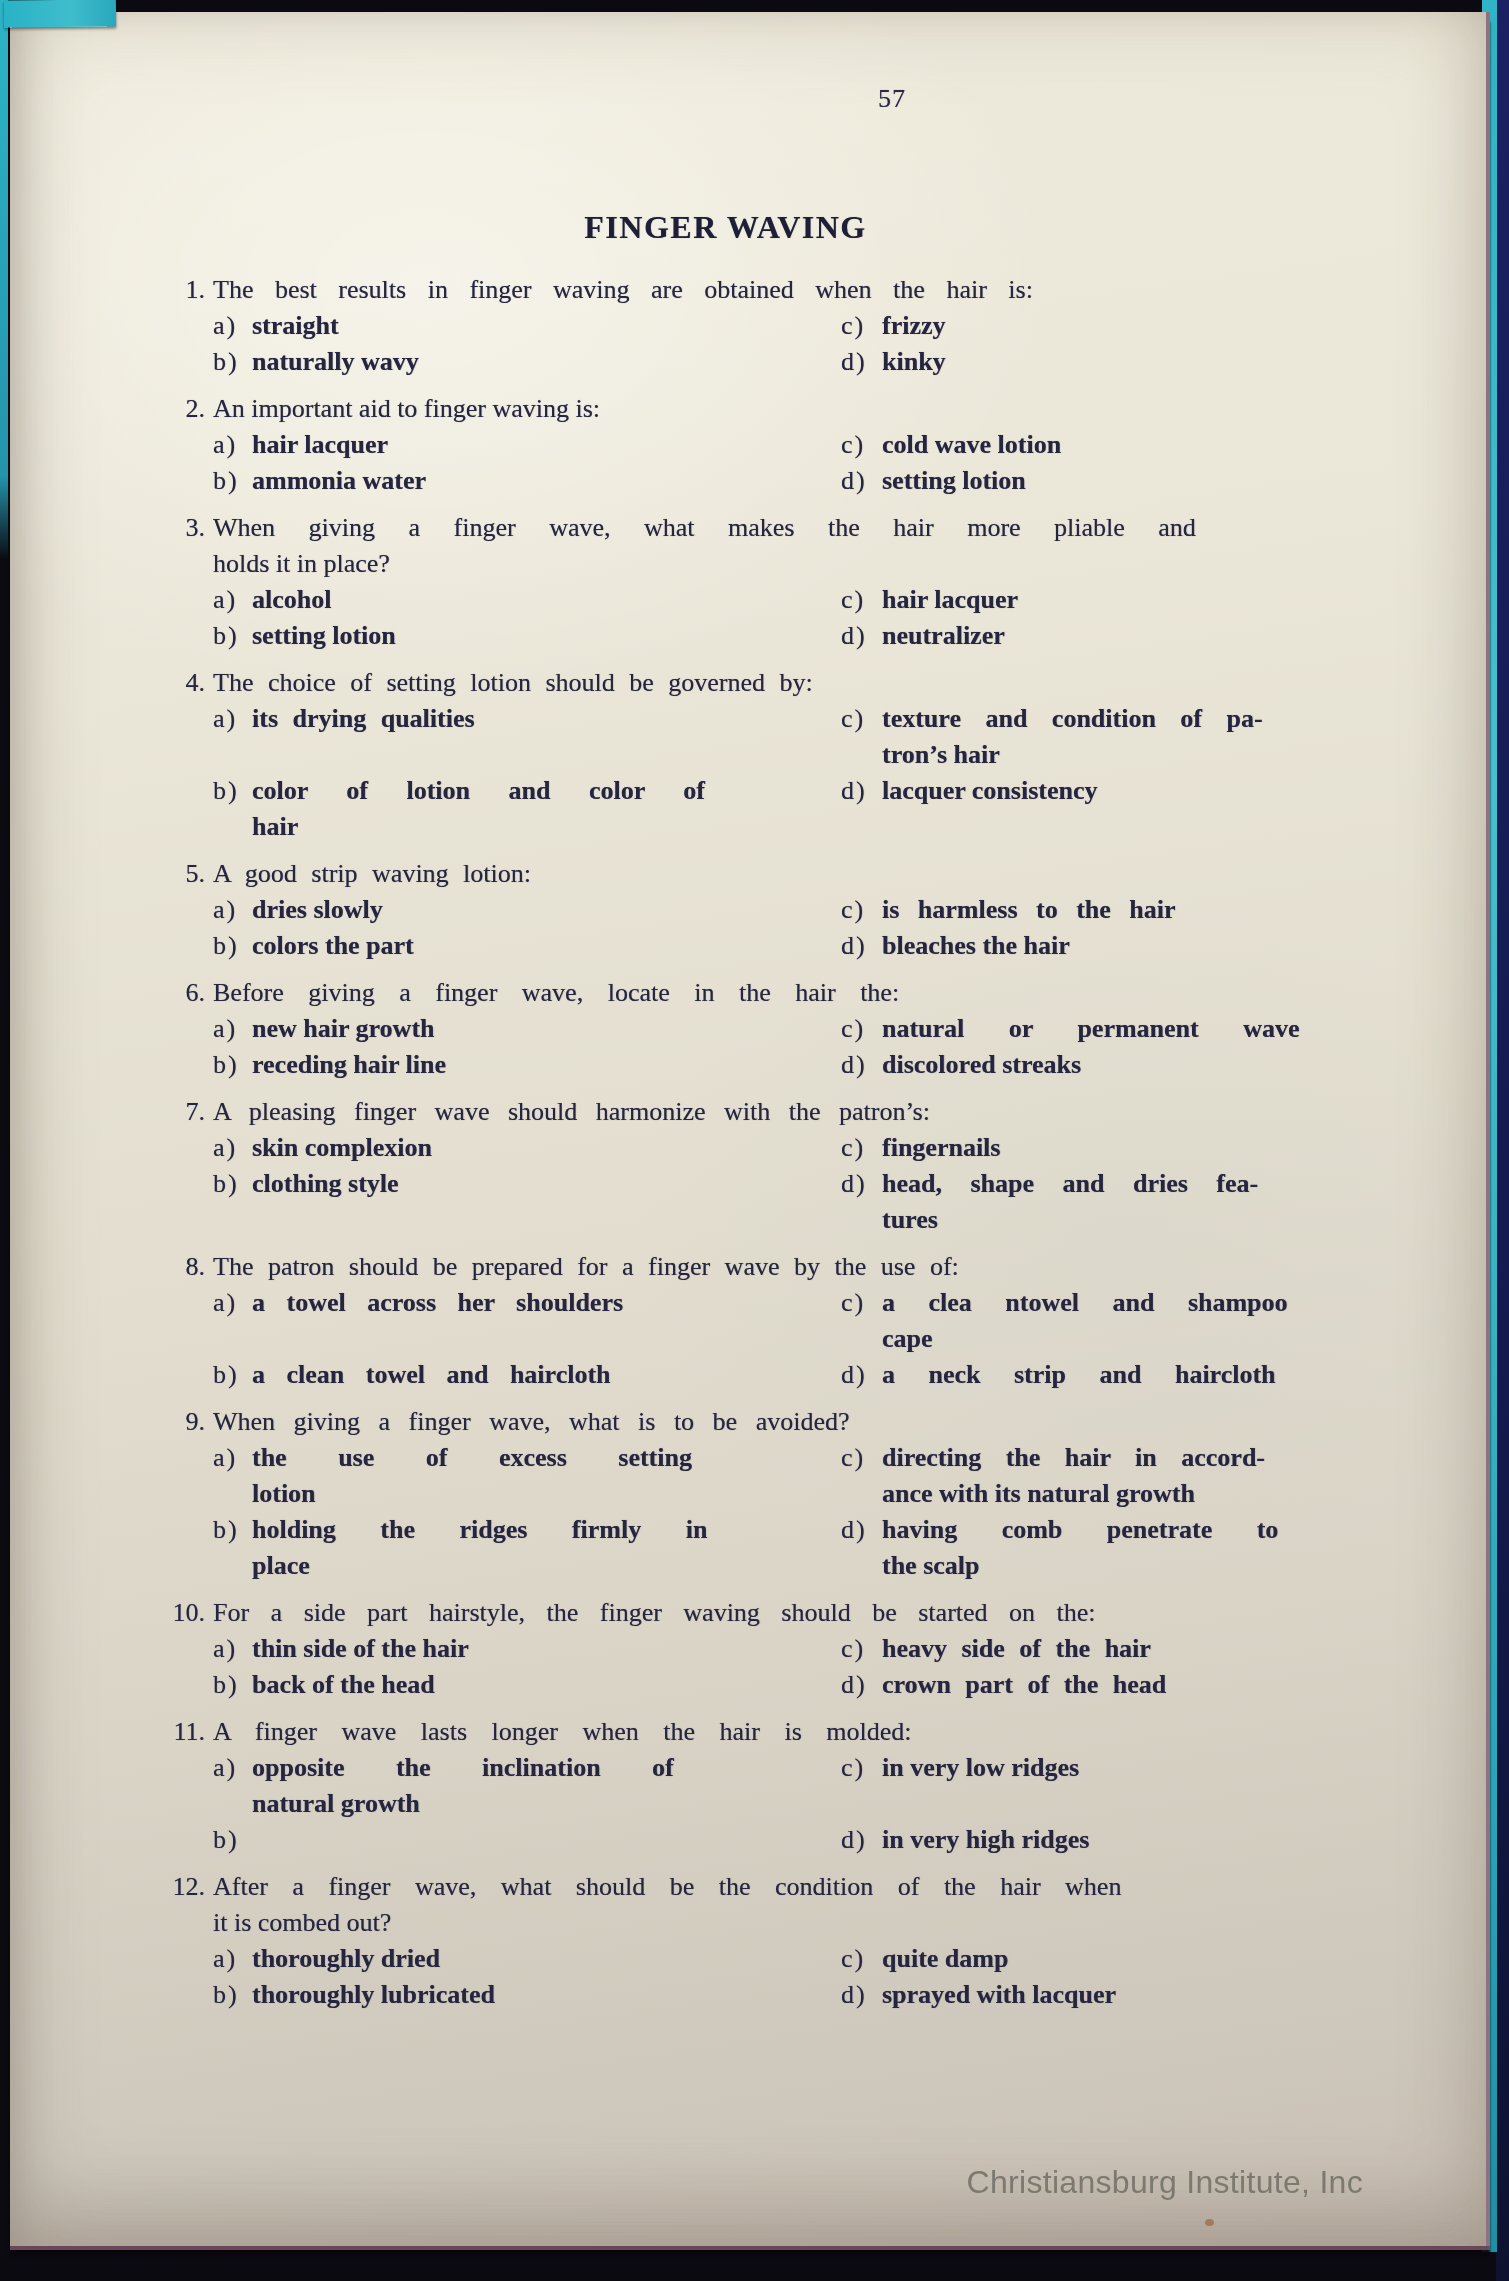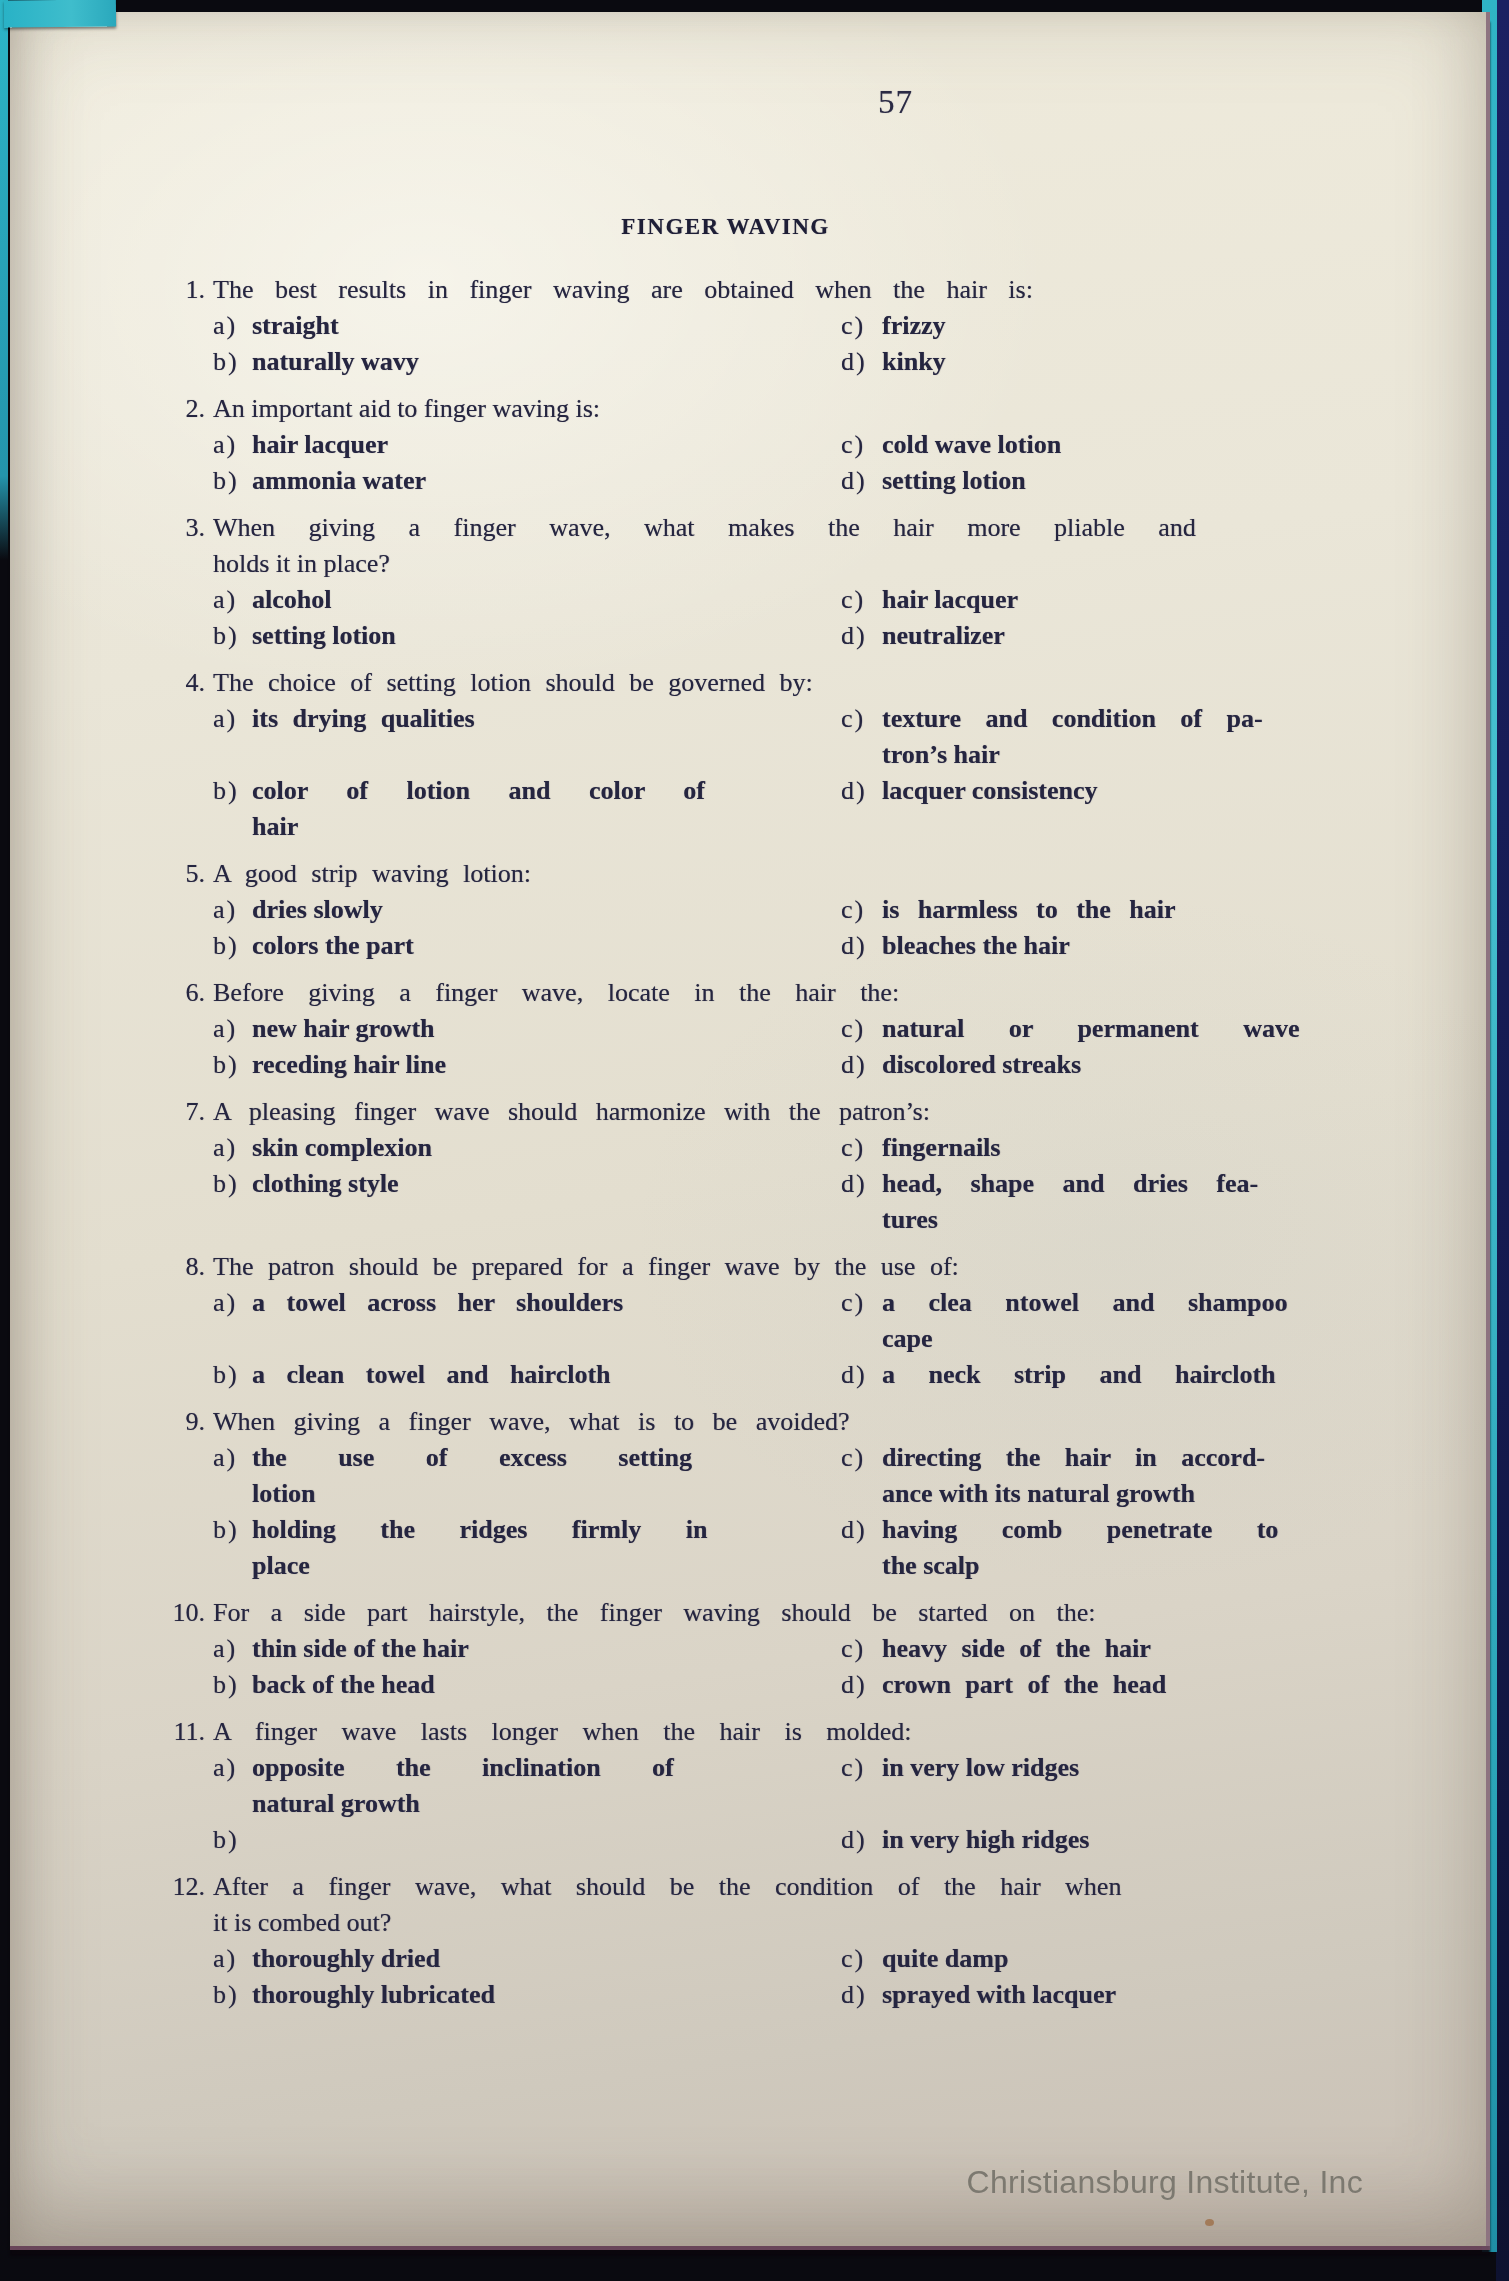--- a/index.html
+++ b/index.html
@@ -29,30 +29,30 @@
     border-right:4px solid #8d7380;
     box-shadow:
       inset 0 0 90px rgba(120,110,92,0.22),
       inset 0 -45px 70px rgba(125,110,100,0.28),
       inset 18px 0 40px -18px rgba(120,105,95,0.30),
       0 4px 0 rgba(122,82,104,0.85),
       0 10px 2px rgba(10,6,12,0.9);
   }
   .page-num {
     position:absolute; left:868px; top:72px;
-    font-size:33px; color:#2a2a44; letter-spacing:1px;
+    font-size:26px; color:#2a2a44; letter-spacing:1px;
     text-shadow:0.3px 0.3px 0.8px rgba(40,40,70,0.55);
   }
   .content {
     position:absolute; left:145px; top:196px; width:1141px;
     color:#252540; font-size:26px; line-height:36px;
     text-shadow:0.3px 0.3px 0.8px rgba(37,37,64,0.5);
   }
   .title {
-    margin:0 0 26px 0; font-size:23px; line-height:38px; font-weight:bold;
+    margin:0 0 26px 0; font-size:32px; line-height:38px; font-weight:bold;
     text-align:center; letter-spacing:1.5px; color:#1e1e36;
   }
   .question { margin-top:11px; }
   .qlist > .question:first-child { margin-top:0; }
   .q-head { display:flex; }
   .q-num  { flex:none; width:50px; margin-right:8px; text-align:right; white-space:pre; }
   .q-text { margin:0; white-space:pre; max-width:1082px; }
   .opts   { display:grid; grid-template-columns:617px 455px; margin-left:58px; }
   .opt    { display:flex; }
   .opt-label { flex:none; width:39px; letter-spacing:2px; white-space:pre; }

